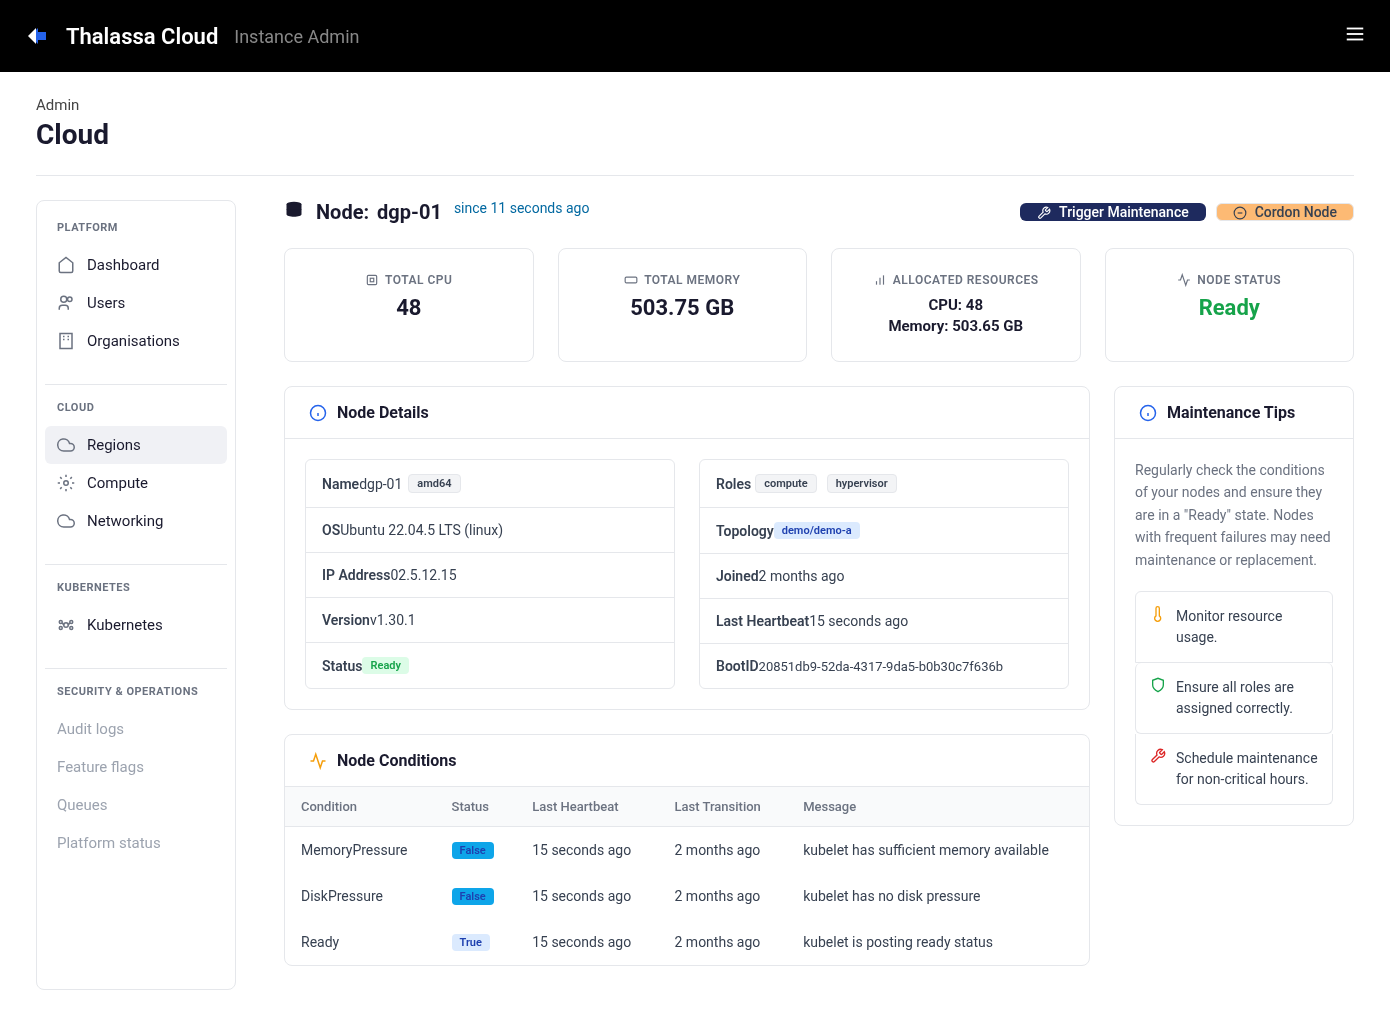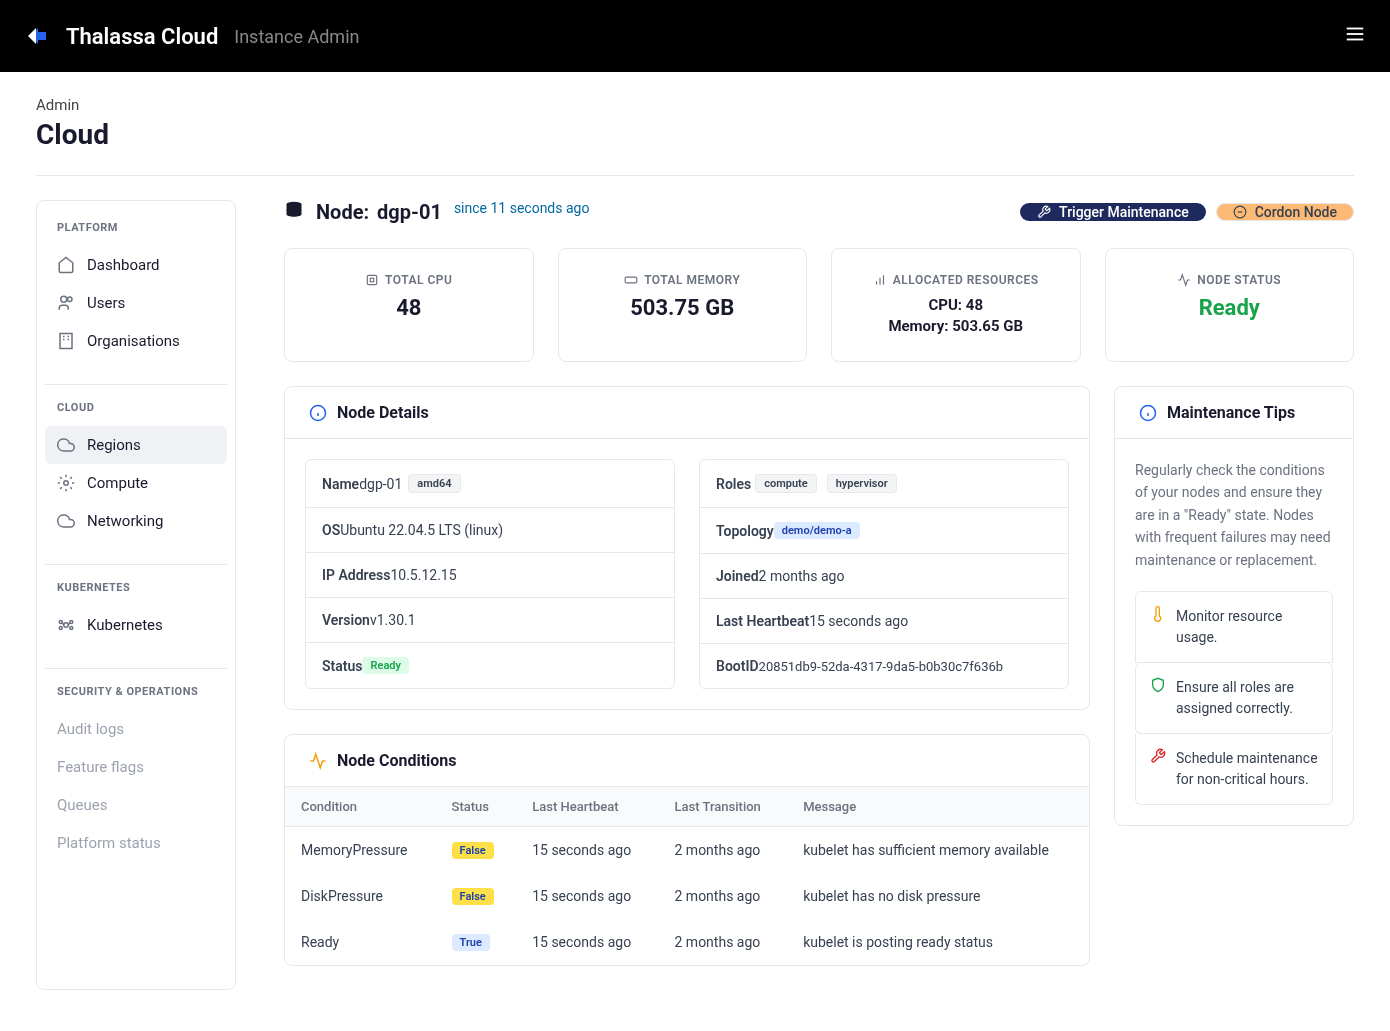--- a/index.html
+++ b/index.html
@@ -23,21 +23,21 @@
 .sidebar-item.active{background:#f0f1f5}
 .sidebar-item.disabled{color:#9ca3af;cursor:default}
 .sidebar-icon{width:18px;height:18px;flex-shrink:0;color:#6b7280}
 .sidebar-divider{border:0;border-top:1px solid #e5e7eb;margin:16px 0}
 .main{flex:1;min-width:0}
 .node-header{display:flex;justify-content:space-between;align-items:center;margin-bottom:24px}
 .node-title-wrap{display:flex;align-items:flex-start;gap:12px}
 .node-title{font-size:20px;font-weight:700;display:flex;align-items:center;gap:8px}
 .node-since{color:#0369a1;font-size:14px}
 .node-actions{display:flex;gap:10px}
-.btn{padding:0 16px;border-radius:12px;font-size:14px;font-weight:500;cursor:pointer;display:flex;align-items:center;gap:8px;border:1px solid transparent}
+.btn{padding:0 16px;border-radius:6px;font-size:14px;font-weight:500;cursor:pointer;display:flex;align-items:flex-end;gap:8px;border:1px solid transparent}
 .btn-primary{background:#1e2a5e;color:#fff}
 .btn-secondary{background:#fdba74;border-color:#e5e7eb;color:#374151}
 .stats-row{display:flex;gap:24px;margin-bottom:24px}
 .stat-card{flex:1;border:1px solid #e5e7eb;border-radius:8px;padding:24px 20px;text-align:center}
 .stat-label{font-size:12px;font-weight:600;color:#6b7280;letter-spacing:0.5px;display:flex;align-items:center;justify-content:center;gap:6px;margin-bottom:8px}
 .stat-value{font-size:22px;font-weight:700;color:#1a1a2e}
 .stat-value.ready{color:#16a34a}
 .stat-value-multi{font-size:15px;font-weight:700;line-height:1.4}
 .content-row{display:flex;gap:24px}
 .details-col{flex:1;min-width:0}
@@ -49,21 +49,21 @@
 .details-table{flex:1;border:1px solid #e5e7eb;border-radius:6px}
 .detail-row{display:flex;justify-content:flex-start;align-items:center;padding:14px 16px;border-bottom:1px solid #e5e7eb;font-size:14px}
 .detail-row:last-child{border-bottom:none}
 .detail-key{color:#374151;font-weight:600}
 .detail-val{color:#374151;text-align:right;display:flex;align-items:center;gap:6px}
 .badge{display:inline-block;padding:2px 8px;border-radius:4px;font-size:11px;font-weight:600}
 .badge-arch{background:#f3f4f6;color:#374151;border:1px solid #e5e7eb}
 .badge-role{background:#f3f4f6;color:#374151;border:1px solid #e5e7eb;margin-left:4px}
 .badge-topology{background:#dbeafe;color:#1e40af}
 .badge-ready{background:#dcfce7;color:#16a34a}
-.badge-false{background:#fde047;color:#1e40af}
+.badge-false{background:#0ea5e9;color:#1e40af}
 .badge-true{background:#dbeafe;color:#1e40af}
 .tips-text{padding:20px;font-size:14px;color:#6b7280;line-height:1.6}
 .tips-list{padding:0 20px 20px}
 .tip-item{border:1px solid #e5e7eb;border-radius:6px;padding:14px;margin-bottom:0;border-top:none;display:flex;gap:10px;font-size:14px;color:#374151;line-height:1.5}
 .tip-item:first-child{border-top:1px solid #e5e7eb;border-radius:6px 6px 0 0}
 .tip-item:last-child{border-radius:0 0 6px 6px}
 .tip-item:only-child{border-radius:6px}
 .tip-icon{flex-shrink:0;width:16px;height:16px}
 .conditions-table{width:100%;border-collapse:collapse}
 .conditions-table thead{background:#f9fafb}
@@ -283,21 +283,21 @@
                     <span>dgp-01</span>
                     <span class="badge badge-arch">amd64</span>
                   </span>
                 </div>
               <div class="detail-row">
                   <span class="detail-key">OS</span>
                   <span class="detail-val">Ubuntu 22.04.5 LTS (linux)</span>
                 </div>
               <div class="detail-row">
                   <span class="detail-key">IP Address</span>
-                  <span class="detail-val">10.5.12.15</span>
+                  <span class="detail-val">02.5.12.15</span>
                 </div>
               <div class="detail-row">
                   <span class="detail-key">Version</span>
                   <span class="detail-val">v1.30.1</span>
                 </div>
               <div class="detail-row">
                   <span class="detail-key">Status</span>
                   <span class="detail-val">
                     <span class="badge badge-ready">Ready</span>
                   </span>

